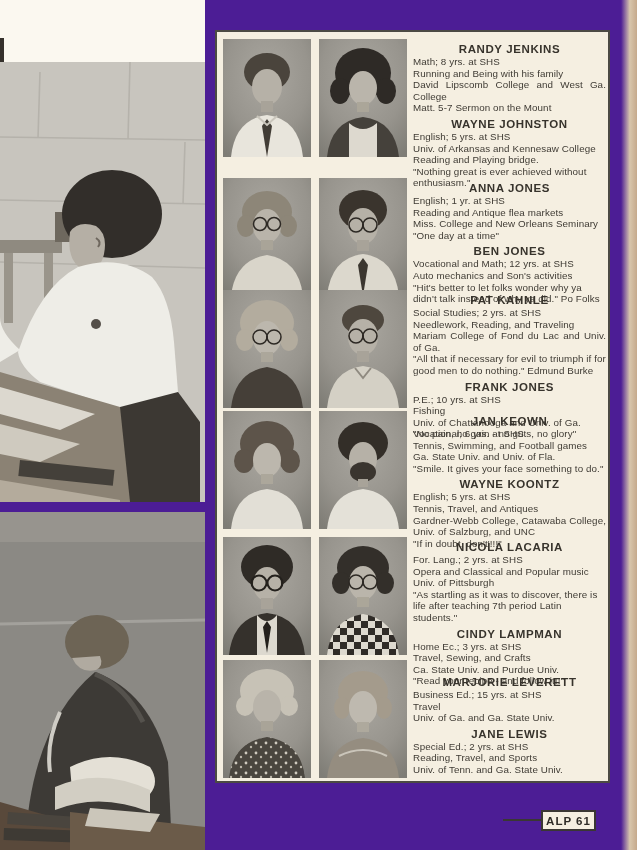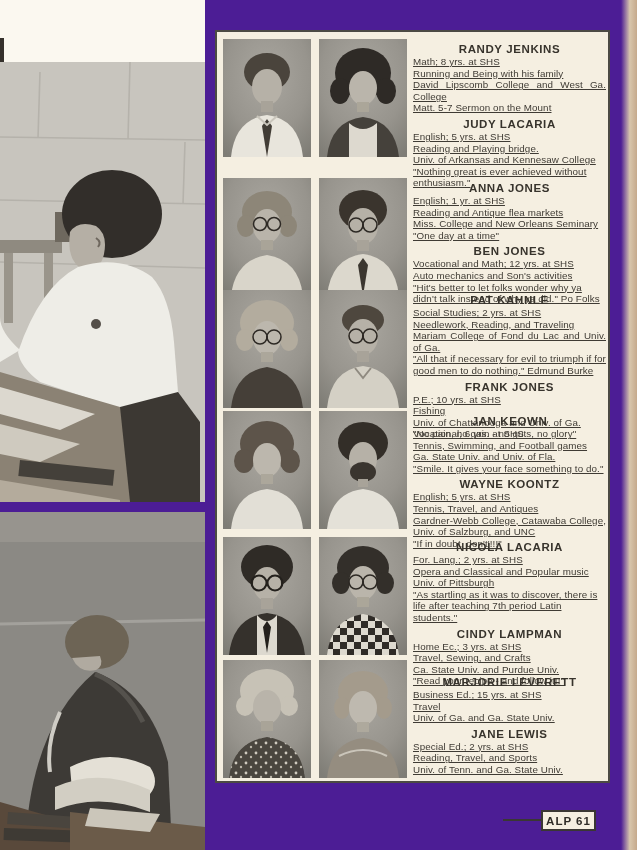--- a/index.html
+++ b/index.html
@@ -16,21 +16,21 @@
   #faculty-box{left:215px;top:30px;width:395px;height:753px;box-sizing:border-box;
         border:2px solid #4c4a44;background:#f5efe1;}
   .row{position:absolute;left:0;width:100%;height:118px;}
   .photo{position:absolute;top:0;width:88px;height:118px;overflow:hidden;background:#928f89;}
   .photo svg{display:block;width:88px;height:118px;}
   .ph-left{left:6px;} .ph-right{left:102px;}
   .textcol{position:absolute;left:196px;top:4px;width:193px;}
   .entry{margin-bottom:4px;}
   .entry-name{font-weight:bold;font-size:11.5px;letter-spacing:.6px;text-align:center;
         margin-bottom:1px;color:#37332c;}
-  .entry-line{font-size:9.8px;line-height:11.6px;text-align:justify;letter-spacing:.1px;text-decoration:underline;}
+  .entry-line{font-size:9.8px;line-height:11.6px;text-align:justify;letter-spacing:.1px;}
   .entry-line:last-child{text-align:left;}
   
   #footer-line{left:503px;top:819px;width:38px;height:2px;background:#3a3733;}
   #footer-tab{left:541px;top:810px;width:55px;height:21px;box-sizing:border-box;
         border:2px solid #3a3733;background:#f5efe1;display:flex;align-items:center;justify-content:center;}
   #footer-tab span{font-weight:bold;font-size:11.5px;letter-spacing:1px;color:#2f2c27;}
   .candid svg{display:block;width:100%;height:100%;}
 </style>
 </head>
 <body>
@@ -141,24 +141,24 @@
       </div>
       <div class="textcol">
         <div class="entry">
           <div class="entry-name">RANDY JENKINS</div>
           <div class="entry-line">Math; 8 yrs. at SHS</div>
           <div class="entry-line">Running and Being with his family</div>
           <div class="entry-line">David Lipscomb College and West Ga. College</div>
           <div class="entry-line">Matt. 5-7 Sermon on the Mount</div>
         </div>
         <div class="entry">
-          <div class="entry-name">JUDY LACARIA</div>
+          <div class="entry-name">WAYNE JOHNSTON</div>
           <div class="entry-line">English; 5 yrs. at SHS</div>
+          <div class="entry-line">Univ. of Arkansas and Kennesaw College</div>
           <div class="entry-line">Reading and Playing bridge.</div>
-          <div class="entry-line">Univ. of Arkansas and Kennesaw College</div>
           <div class="entry-line">"Nothing great is ever achieved without enthusiasm."</div>
         </div>
       </div>
     </div>
 
     <div class="row" style="top:146px">
       <div class="photo ph-left">
         <svg viewBox="0 0 88 118">
             <rect width="88" height="118" fill="url(#pbg)"></rect>
           <ellipse cx="44" cy="34" rx="25" ry="21" fill="#8d8678"></ellipse>

